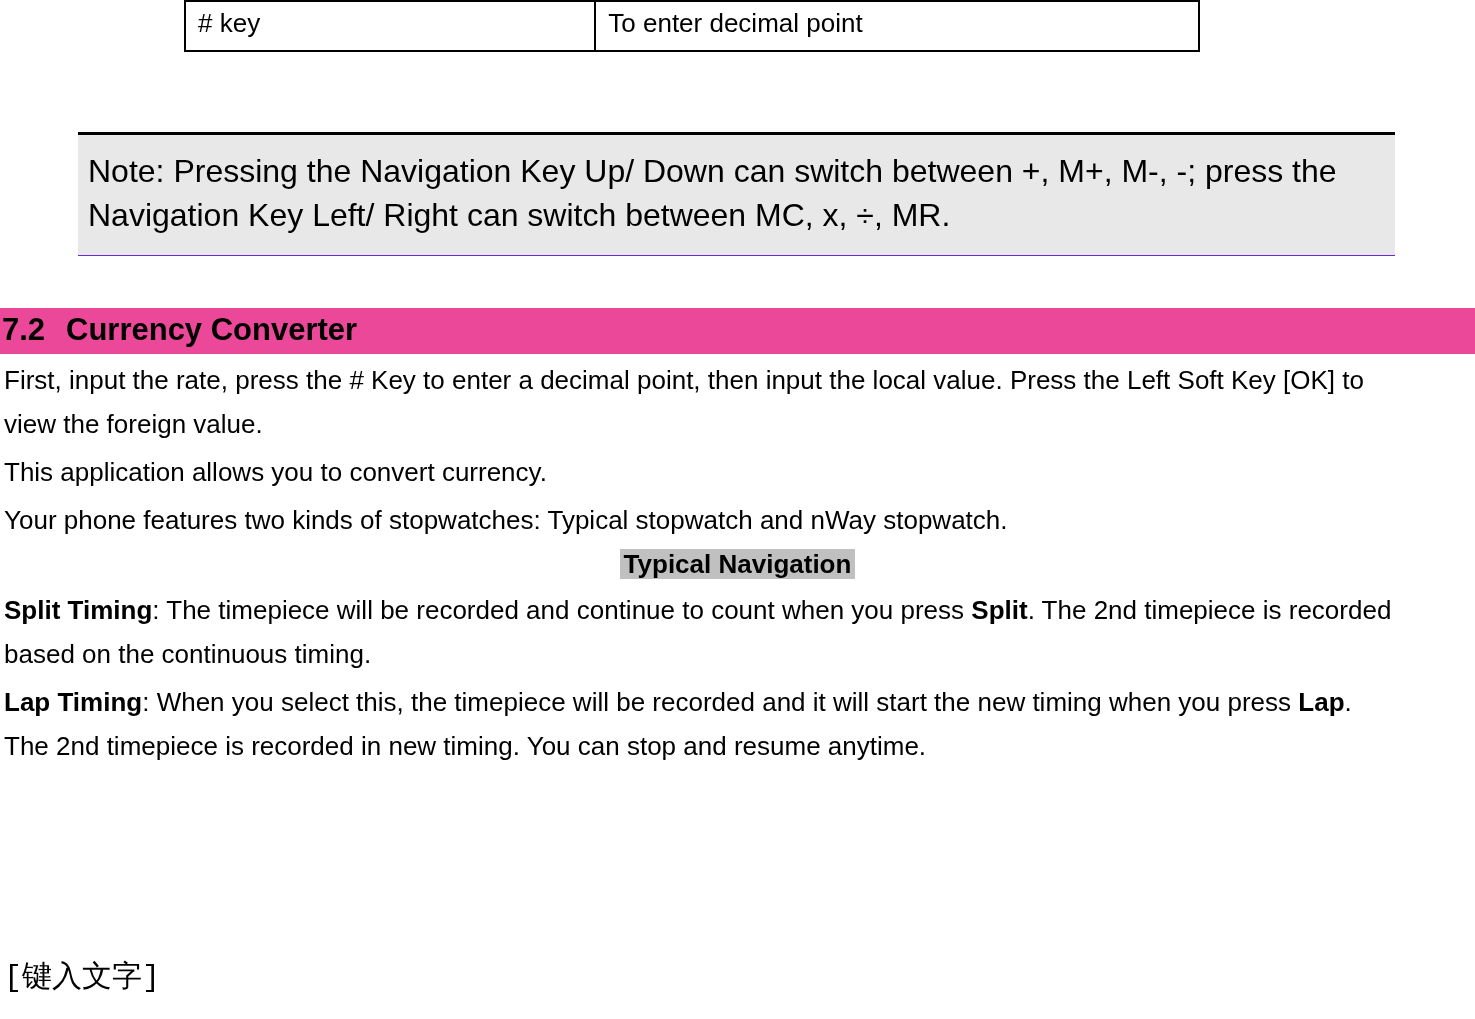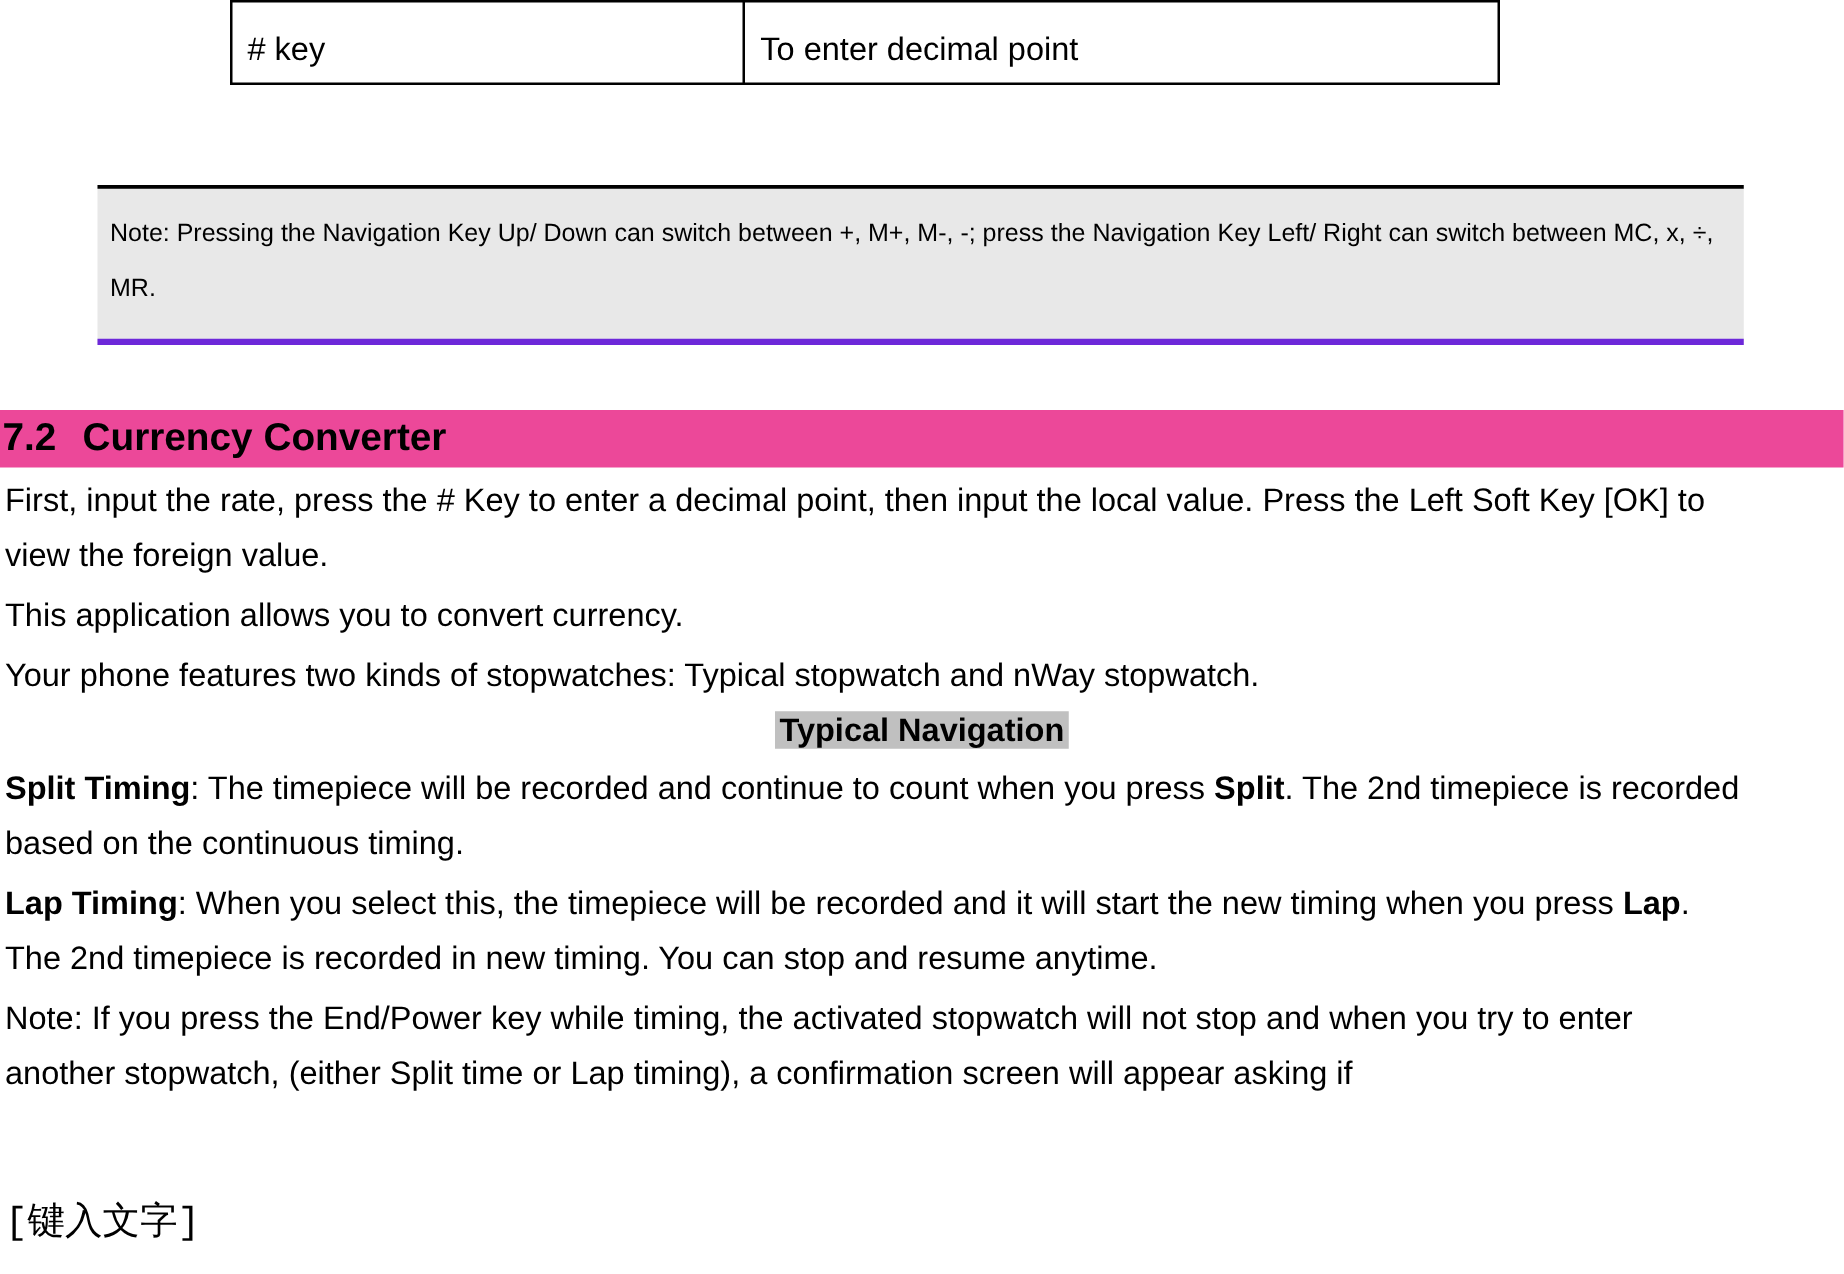--- a/index.html
+++ b/index.html
@@ -19,36 +19,36 @@
 
   
   .topTable {
     width: 1016px;
     margin-left: 184px;
     border: 2px solid #000;
     border-collapse: collapse;
   }
   .topTable td {
     border: 2px solid #000;
-    padding: 20px 12px 10px 12px;
+    padding: 4px 12px 10px 12px;
     font-size: 26px;
     line-height: 34px;
     vertical-align: top;
   }
   .topTable td.c1 { width: 400px; }
   .topTable td.c2 { width: 600px; }
 
   
   .noteBox {
     margin: 80px 80px 0 78px;
     background: #e8e8e8;
     border-top: 3px solid #000;
-    border-bottom: 5px solid #6d28d9;
+    border-bottom: 1px solid #6d28d9;
     padding: 14px 10px 18px 10px;
-    font-size: 20px;
+    font-size: 32px;
     line-height: 44px;
   }
 
   
   .heading {
     margin: 52px 0 0 0;
     background: #ec4899;
     display: flex;
     align-items: baseline;
     font-size: 31px;
@@ -121,17 +121,16 @@
   </div>
 
   <div class="body">
     <b>Split Timing</b><span>: The timepiece will be recorded and continue to count when you press </span><b>Split</b><span>. The 2nd timepiece is recorded based on the continuous timing.</span>
   </div>
 
   <div class="body">
     <b>Lap Timing</b><span>: When you select this, the timepiece will be recorded and it will start the new timing when you press </span><b>Lap</b><span>. The 2nd timepiece is recorded in new timing. You can stop and resume anytime.</span>
   </div>
 
-  <div class="body">Note: If you press the End/Power key while timing, the activated stopwatch will not stop and when you try to enter another stopwatch, (either Split time or Lap timing), a confirmation screen will appear asking if</div>
 
   <div class="footer">[键入文字]</div>
 
 </div>
 
 </body></html>

